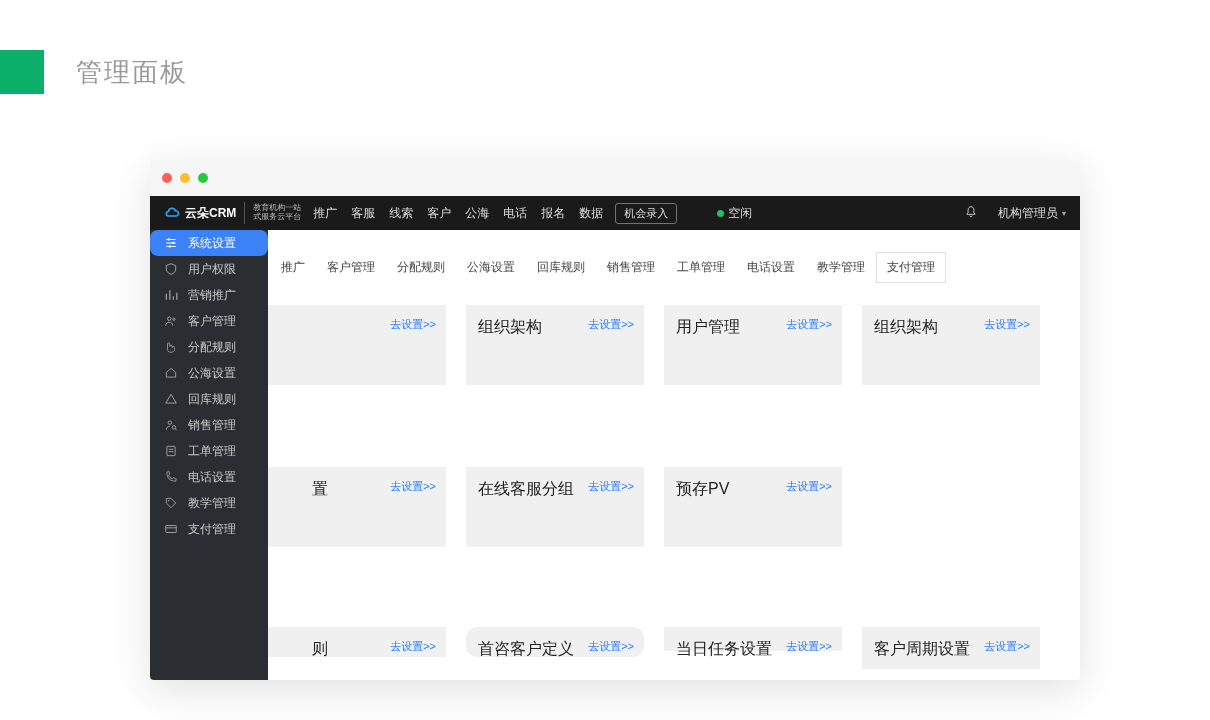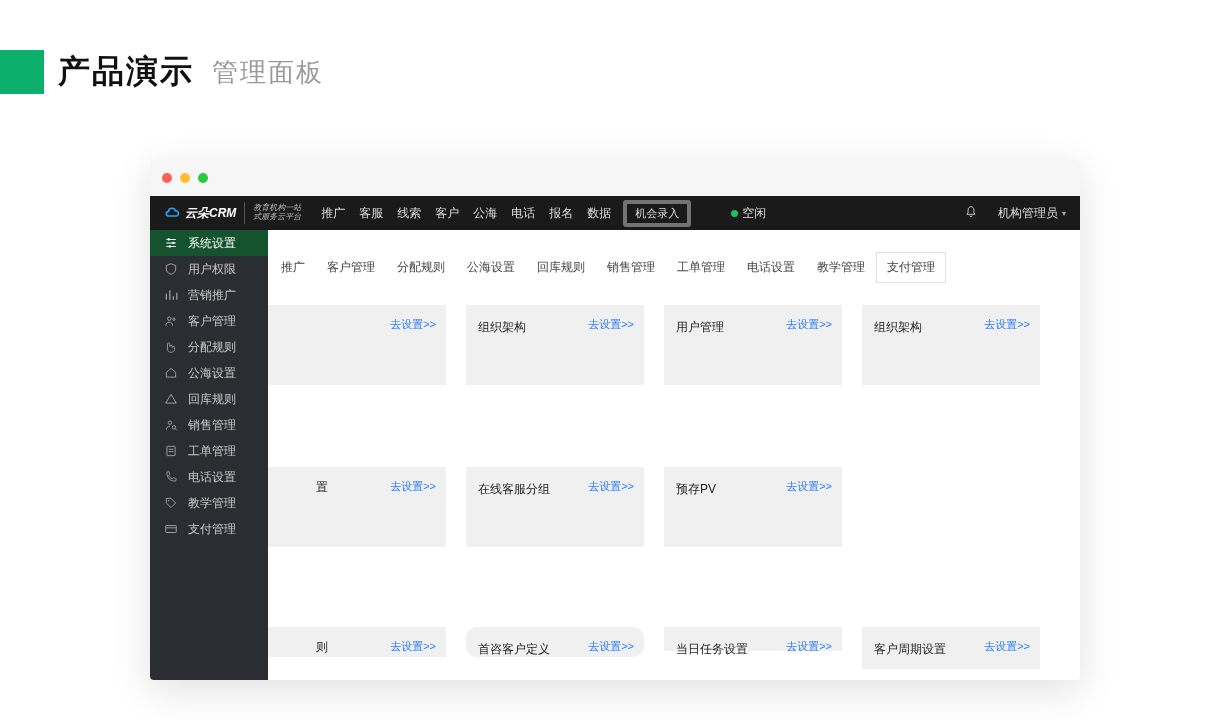--- a/index.html
+++ b/index.html
@@ -14,69 +14,68 @@
   
   .app-window { position: absolute; left: 150px; top: 160px; width: 930px; height: 520px; box-shadow: 0 10px 40px rgba(0,0,0,0.12); border-radius: 4px; overflow: hidden; background: #fff; }
   .window-chrome { height: 36px; background: #f6f6f6; display: flex; align-items: center; padding-left: 12px; gap: 8px; }
   .dot { width: 10px; height: 10px; border-radius: 50%; }
   .dot-red { background: #ff5f56; }
   .dot-yellow { background: #ffbd2e; }
   .dot-green { background: #27c93f; }
   
   
   .topbar { height: 34px; background: #1a1a1a; display: flex; align-items: center; color: #fff; font-size: 12px; padding: 0 14px; }
-  .logo { display: flex; align-items: center; margin-right: 20px; font-style: italic; }
+  .logo { display: flex; align-items: center; margin-right: 12px; }
   .logo-swoosh { width: 18px; height: 18px; margin-right: 3px; }
   .logo-text { font-size: 12px; font-weight: 600; color:#fff; }
   .logo-divider { width:1px; height:22px; background:#555; margin:0 8px; }
   .logo-sub { font-size: 8px; color: #bbb; line-height: 1.1; }
   .nav-items { display: flex; gap: 14px; color: #ddd; }
   .nav-item { cursor: pointer; font-size:12px; color:#ddd; }
-  .record-btn { border: 4px solid #737373; border-radius: 3px; padding: 2px 8px; font-size: 11px; margin-left: 12px; color:#ddd; cursor:pointer; }
+  .record-btn { border: 1px solid #737373; border-radius: 3px; padding: 2px 8px; font-size: 11px; margin-left: 12px; color:#ddd; cursor:pointer; }
   .spacer { flex: 1; }
   .status-dot { width: 7px; height: 7px; border-radius: 50%; background: #20c060; display:inline-block; margin-right:4px; }
   .status-text { font-size: 12px; color:#ddd; }
   .topbar-right { display:flex; gap:20px; margin-left:30px; }
   .bell-icon { width:14px; height:14px; }
   .user-label { font-size:12px; color:#ddd; cursor:pointer; display:flex; align-items:center; gap:4px;}
   .chev { font-size:8px; color:#aaa; }
   
   
   .app-body { display:flex; height: calc(100% - 70px); }
   .sidebar { width:118px; background:#2a2e33; color:#c8c8c8; font-size:12px; padding-top:0; flex-shrink:0;}
   .side-item { display:flex; align-items:center; gap:10px; height:26px; padding:0 14px; cursor:pointer; }
-  .side-item.active { background:#14532d; color:#fff; }
+  .side-item.active { background:#3b82f6; color:#fff;border-radius:8px; }
   .side-icon { width:14px; height:14px; flex-shrink:0; }
   
   .main { flex:1; background:#fff; overflow:hidden; position:relative; }
   
   .tab-row { display:flex; gap:0; padding: 22px 0 0 10px; font-size:12px; color:#444; border-bottom:0; }
   .tab { padding: 6px 10px; cursor:pointer; border:1px solid transparent; }
   .tab:first-child { padding-left:6px; }
   
   .cards-area { padding: 22px 0 0 0; display:flex; flex-direction:column; gap:82px; }
   .card-row { display:flex; gap:20px; padding-left: 0; }
   .card { width:178px; height:80px; background:#f0f0f0; padding: 12px 12px; position:relative; flex-shrink:0; }
   .card-row .card:first-child { margin-left: 0; }
-  .card-title { font-size:12px; color:#222; font-weight:500; }
+  .card-title { font-size:16px; color:#222; font-weight:500; }
   .card-link { position:absolute; right:10px; top:12px; font-size:11px; color:#2a7bff; cursor:pointer; }
   .card-body { margin-top:14px; font-size:10px; color:#555; display:flex; gap:14px; flex-wrap:wrap;}
   .card-body span { white-space:nowrap; }
   
   
   .card.cut { margin-left: -88px; }
   .card-row3 { margin-top: 0; }
   
 </style>
 </head>
 <body>
 
 <div class="page-title-bar">
   <div class="green-block"></div>
-  <span class="page-title-bold">产品演示</span>
   <span class="page-title-sub">管理面板</span>
 </div>
 
 <div class="app-window">
 
   <div class="window-chrome">
     <div class="dot dot-red"></div>
     <div class="dot dot-yellow"></div>
     <div class="dot dot-green"></div>
   </div>

